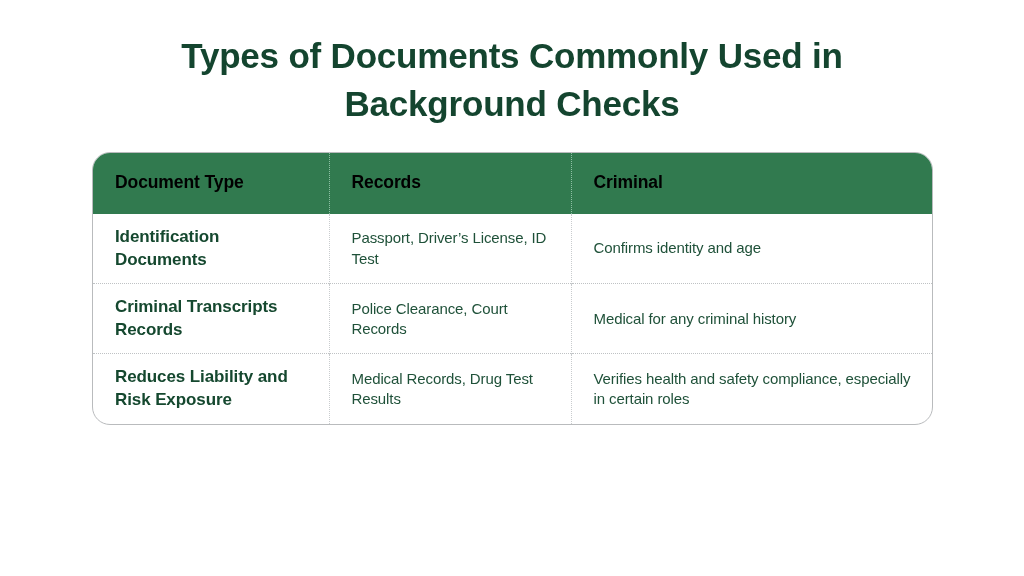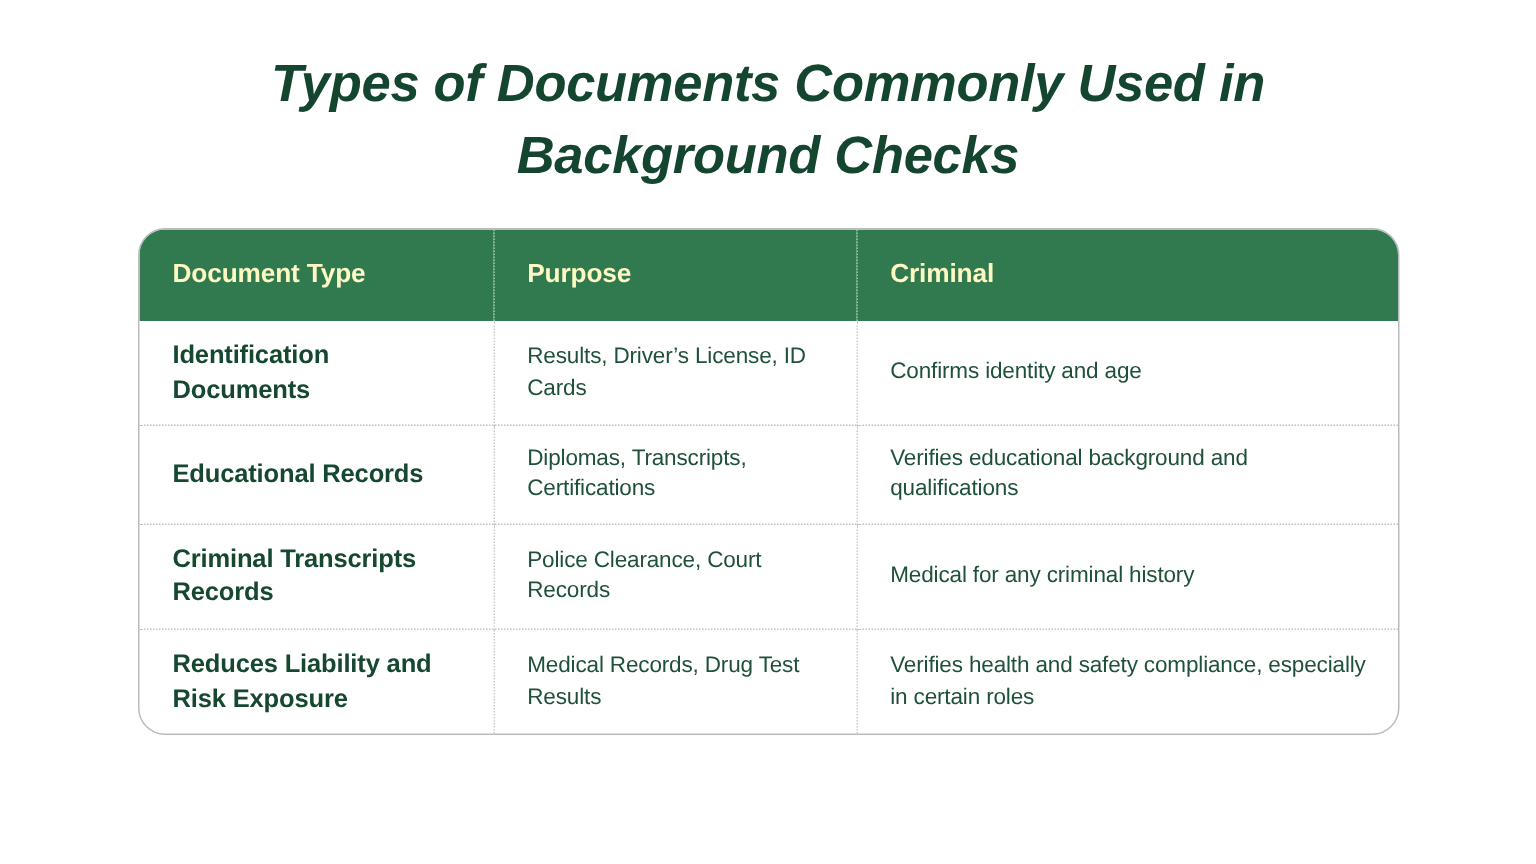--- a/index.html
+++ b/index.html
@@ -26,21 +26,20 @@
     width: 760px;
     margin: 0 auto;
     padding-top: 32px;
     text-align: center;
     color: #14452f;
     font-size: 35px;
     line-height: 1.38;
     font-weight: bold;
     letter-spacing: -0.2px;
     font-family: "Liberation Sans", sans-serif;
-    font-style: italic;
   }
 
   
   .card {
     position: absolute;
     left: 92px;
     top: 152px;
     width: 841px;
     border-radius: 18px;
     background: #ffffff;
@@ -57,21 +56,21 @@
 
   .table col.c1 { width: 236px; }
   .table col.c2 { width: 242px; }
   .table col.c3 { width: 361px; }
 
   
   thead tr {
     background: #317a4f;
   }
   thead th {
-    color: #fef9c3;
+    color: #000000;
     font-size: 17.5px;
     font-weight: bold;
     text-align: left;
     padding: 19px 0 21px 22px;
     vertical-align: middle;
     border: 0;
     box-sizing: border-box;
     letter-spacing: -0.1px;
   }
   thead th.divided {
@@ -121,35 +120,30 @@
     <table class="table">
       <colgroup>
         <col class="c1">
         <col class="c2">
         <col class="c3">
       </colgroup>
 
       <thead>
         <tr>
           <th>Document Type</th>
-          <th class="divided">Purpose</th>
+          <th class="divided">Records</th>
           <th class="divided">Criminal</th>
         </tr>
       </thead>
 
       <tbody>
         <tr class="row-h">
           <td class="col-type">Identification Documents</td>
-          <td class="col-examples divided">Results, Driver’s License, ID Cards</td>
+          <td class="col-examples divided">Passport, Driver’s License, ID Test</td>
           <td class="col-purpose divided">Confirms identity and age</td>
-        </tr>
-        <tr class="row-h">
-          <td class="col-type">Educational Records</td>
-          <td class="col-examples divided">Diplomas, Transcripts, Certifications</td>
-          <td class="col-purpose divided">Verifies educational background and qualifications</td>
         </tr>
         <tr class="row-h">
           <td class="col-type">Criminal Transcripts Records</td>
           <td class="col-examples divided">Police Clearance, Court Records</td>
           <td class="col-purpose divided">Medical for any criminal history</td>
         </tr>
         <tr class="row-h">
           <td class="col-type">Reduces Liability and Risk Exposure</td>
           <td class="col-examples divided">Medical Records, Drug Test Results</td>
           <td class="col-purpose divided">Verifies health and safety compliance, especially in certain roles</td>

